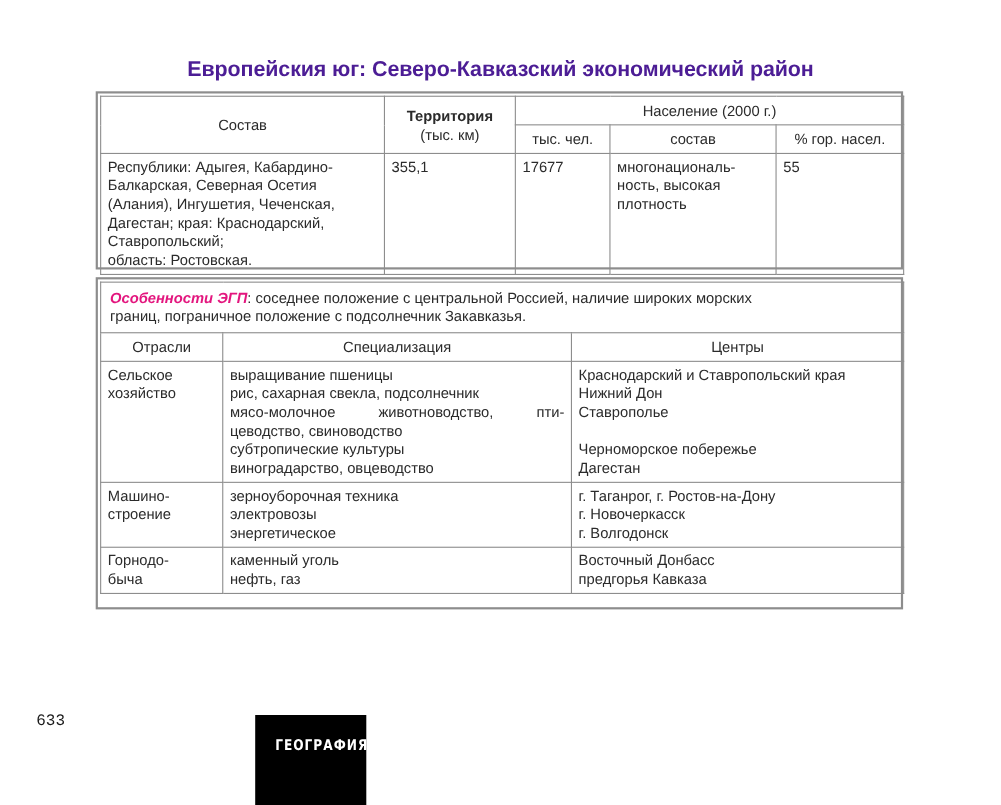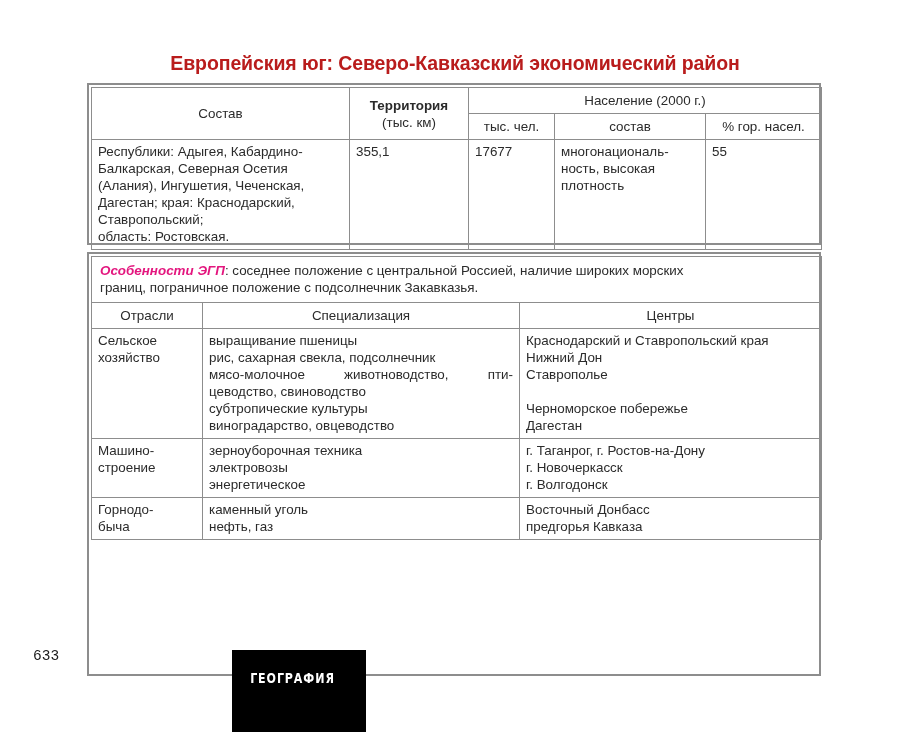--- a/index.html
+++ b/index.html
@@ -18,21 +18,21 @@
 
   
   .page-title {
     position: absolute;
     left: 0;
     top: 52px;
     width: 910px;
     text-align: center;
     font-size: 19.5px;
     font-weight: bold;
-    color: #b91c1c;
+    color: #4c1d95;
     letter-spacing: -0.1px;
     white-space: nowrap;
   }
 
   
   .tbl-wrap {
     position: absolute;
     border: 2px solid #8d8d8d;
     background: #ffffff;
     box-sizing: border-box;
@@ -79,21 +79,21 @@
     height: 162px;
   }
   #table-composition table.doc td,
   #table-composition table.doc th { font-size: 13.4px; }
 
   
   #table-economy {
     left: 87px;
     top: 252px;
     width: 734px;
-    height: 424px;
+    height: 302px;
   }
 
   .note-cell {
     font-size: 13.4px;
     line-height: 1.3;
     padding: 5px 8px 6px 8px !important;
   }
   .note-label {
     color: #e3167e;
     font-style: italic;
@@ -109,21 +109,20 @@
     color: #1a1a1a;
     font-family: Liberation Mono, monospace;
   }
   .brand-box {
     position: absolute;
     left: 232px;
     top: 650px;
     width: 101px;
     height: 82px;
     background: #000000;
-    padding-left: 33px;
   }
   .brand-text {
     position: absolute;
     left: 0;
     top: 20px;
     width: 121px;
     text-align: center;
     color: #ffffff;
     font-size: 13.5px;
     font-weight: bold;

